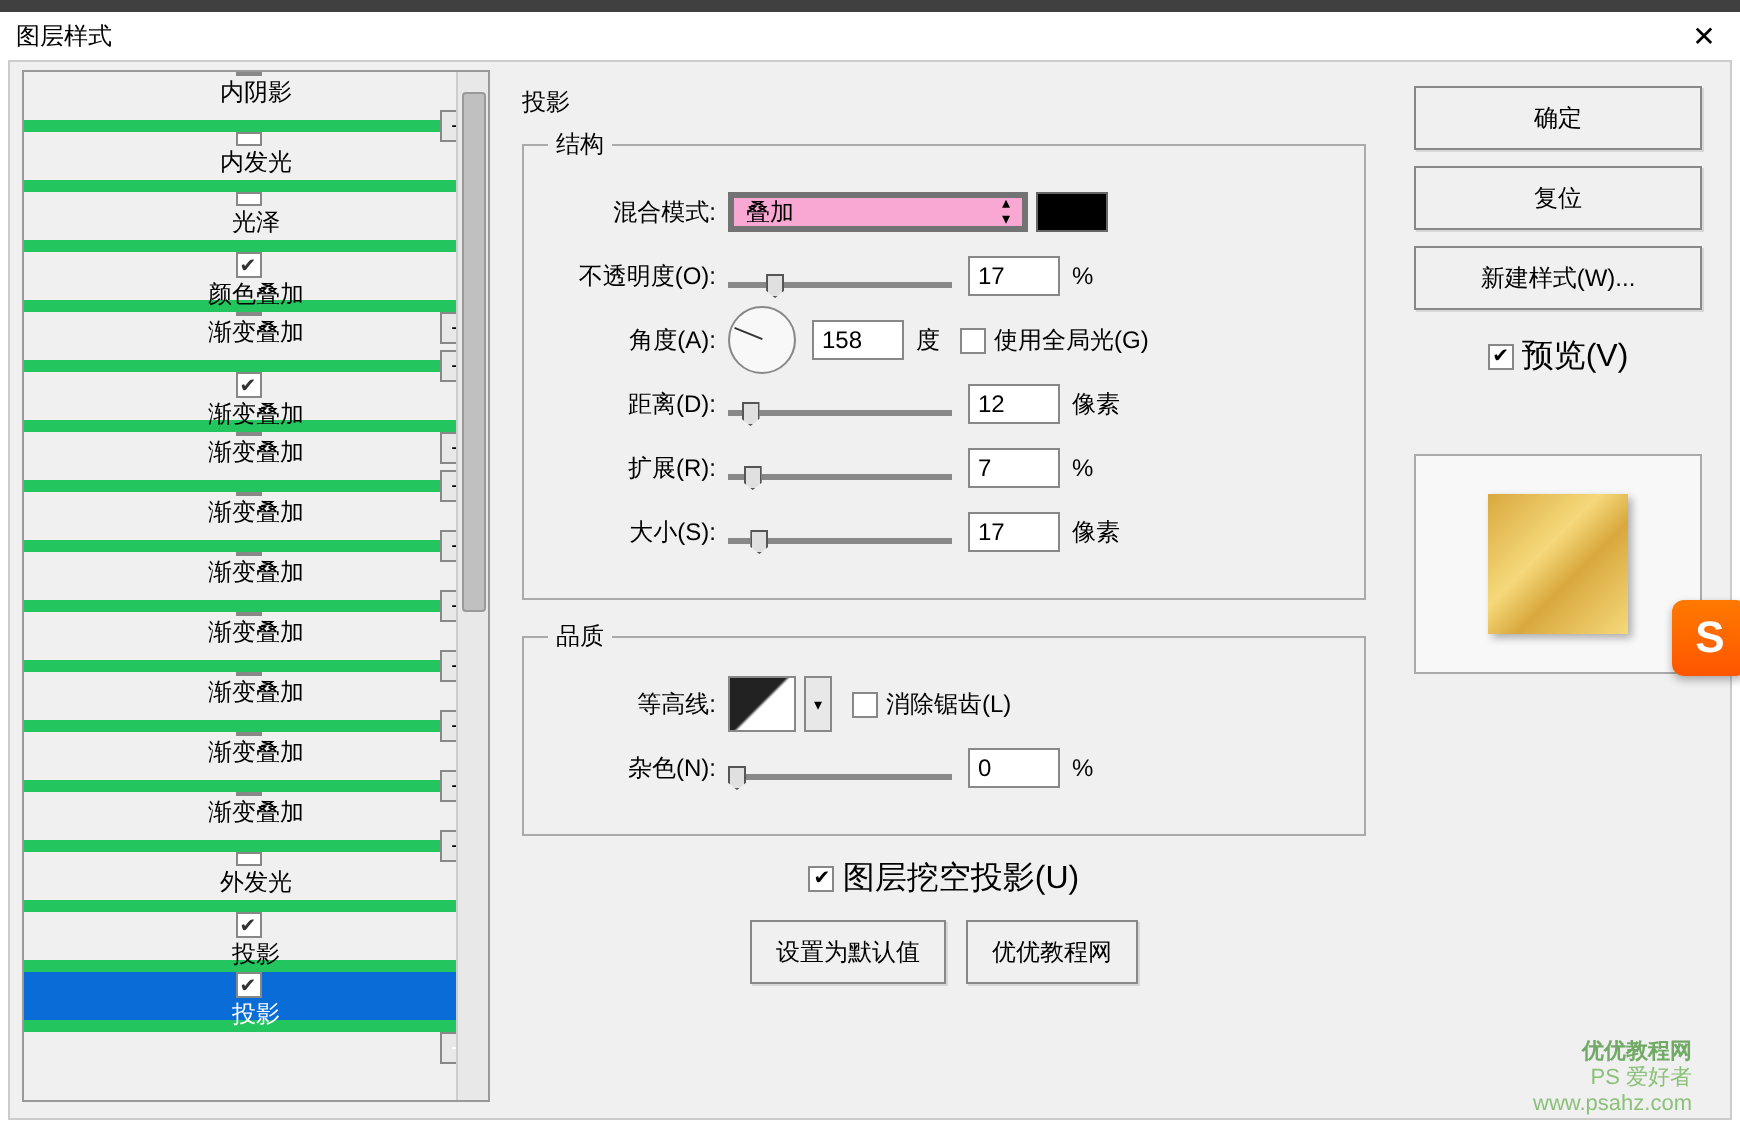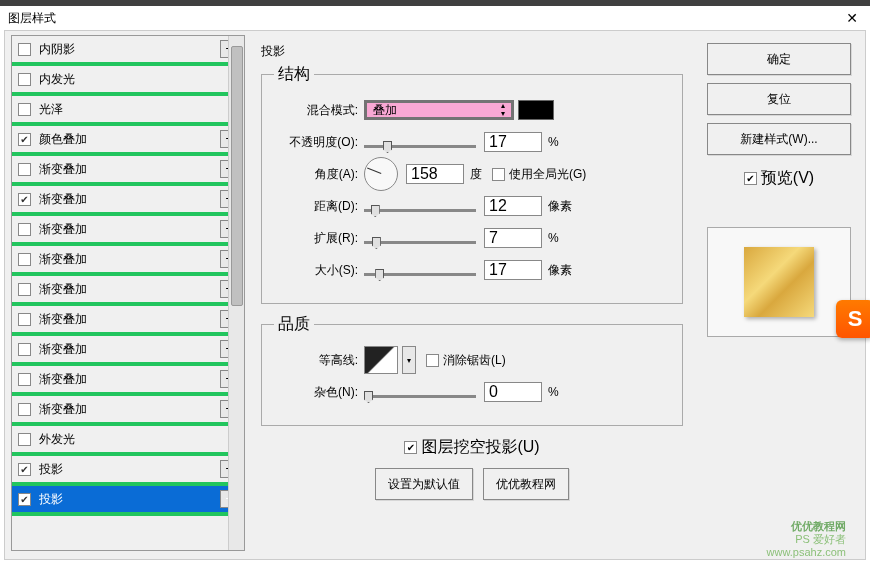--- a/index.html
+++ b/index.html
@@ -3,40 +3,40 @@
 <meta charset="utf-8">
 <style>
 * { box-sizing: border-box; margin: 0; padding: 0; font-family: "Microsoft YaHei", sans-serif; }
 body { background: #fff; }
 .window { width: 870px; height: 565px; background: #fff; position: relative; }
 .titlebar { height: 30px; border-top: 6px solid #404040; display: flex; align-items: center; justify-content: space-between; padding: 0 8px; font-size: 12px; }
 .titlebar .close { width: 20px; height: 20px; display: flex; align-items: center; justify-content: center; font-size: 14px; }
 .content { display: flex; padding: 4px 6px; height: 530px; background: #f0f0f0; border: 1px solid #ccc; margin: 0 4px; }
 .left-panel { width: 234px; display: flex; flex-direction: column; gap: 8px; }
 .effect-list { background: #f0f0f0; border: 1px solid #999; height: 516px; overflow: hidden; position: relative; }
-.effect-row { height: 30px; display: flex; align-items: center; padding: 0 6px; font-size: 12px; border-bottom: 4px solid #22c55e; position: relative; }
+.effect-row { height: 30px; display: flex; align-items: center; padding: 0 6px; font-size: 12px; border-bottom: 6px solid #22c55e; position: relative; flex-direction: column; }
 .effect-row.selected { background: #0a6cd6; color: #fff; }
 .effect-row .cb { width: 13px; height: 13px; border: 1px solid #888; background: #fff; margin-right: 8px; display: inline-flex; align-items: center; justify-content: center; font-size: 10px; color: #333; }
 .effect-row .cb.checked::before { content: "✔"; }
 .effect-row .add-btn { margin-left: auto; width: 18px; height: 18px; border: 1px solid #888; background: #e8e8e8; display: flex; align-items: center; justify-content: center; font-size: 12px; }
 .scrollbar { position: absolute; right: 0; top: 0; width: 16px; height: 100%; background: #e8e8e8; border-left: 1px solid #ccc; }
 .thumb { position: absolute; left: 2px; width: 12px; background: #c0c0c0; border: 1px solid #999; border-radius: 2px; top: 10px; height: 260px; }
 .middle-panel { flex: 1; padding: 8px 16px; position: relative; }
 .section-title { font-size: 12px; margin-bottom: 4px; }
 fieldset { border: 1px solid #aaa; padding: 14px 12px 12px; margin-bottom: 10px; font-size: 12px; }
-legend { padding: 0 4px; font-size: 16px; }
+legend { padding: 0 4px; font-size: 12px; }
 .row { display: flex; align-items: center; margin-bottom: 10px; height: 22px; }
 .row label { width: 84px; text-align: right; margin-right: 6px; font-size: 12px; }
 .dropdown { flex: 1; height: 20px; border: 3px solid #737373; background: #f9a8d4; display: flex; align-items: center; justify-content: space-between; padding: 0 6px; font-size: 12px; margin-right: 4px; max-width: 150px; }
 .dropdown .arrows { font-size: 8px; line-height: 8px; display: flex; flex-direction: column; }
 .swatch { width: 36px; height: 20px; border: 1px solid #666; background: #000; }
 .slider { flex: 1; height: 6px; position: relative; margin-right: 8px; max-width: 112px; }
 .slider-track { width: 100%; height: 3px; background: #888; position: absolute; top: 6px; }
 .slider-thumb { width: 9px; height: 12px; background: #e0e0e0; border: 1px solid #555; position: absolute; top: 2px; clip-path: polygon(0 0, 100% 0, 100% 70%, 50% 100%, 0 70%); }
-.numbox { width: 58px; height: 20px; border: 1px solid #888; background: #fff; padding: 0 4px; font-size: 16px; display: flex; align-items: center; }
+.numbox { width: 46px; height: 20px; border: 1px solid #888; background: #fff; padding: 0 4px; font-size: 12px; display: flex; align-items: center; }
 .unit { margin-left: 6px; font-size: 12px; }
 .angle-dial { width: 34px; height: 34px; border: 1px solid #888; border-radius: 50%; background: #f8f8f8; position: relative; margin-right: 8px; }
 .angle-line { position: absolute; width: 15px; height: 1px; background: #333; top: 50%; left: 50%; transform-origin: 0 0; transform: rotate(-158deg); }
 .cb2 { width: 13px; height: 13px; border: 1px solid #888; background: #fff; margin-right: 4px; display: inline-flex; align-items: center; justify-content: center; font-size: 10px; }
 .cb2.checked::before { content: "✔"; }
 .contour { width: 34px; height: 28px; border: 1px solid #888; background: linear-gradient(135deg, #222 48%, #fff 52%); margin-right: 4px; }
 .contour-dd { width: 14px; height: 28px; border: 1px solid #888; background: #e8e8e8; display: flex; align-items: center; justify-content: center; font-size: 8px; margin-right: 10px; }
 .btn { height: 22px; padding: 15px 12px; border: 1px solid #888; background: #f0f0f0; font-size: 12px; display: inline-flex; align-items: center; justify-content: center; box-shadow: 1px 1px 0 rgba(0,0,0,0.1); }
 .right-panel { width: 160px; padding: 8px; display: flex; flex-direction: column; gap: 8px; }
 .right-panel .btn { width: 100%; justify-content: center; }

